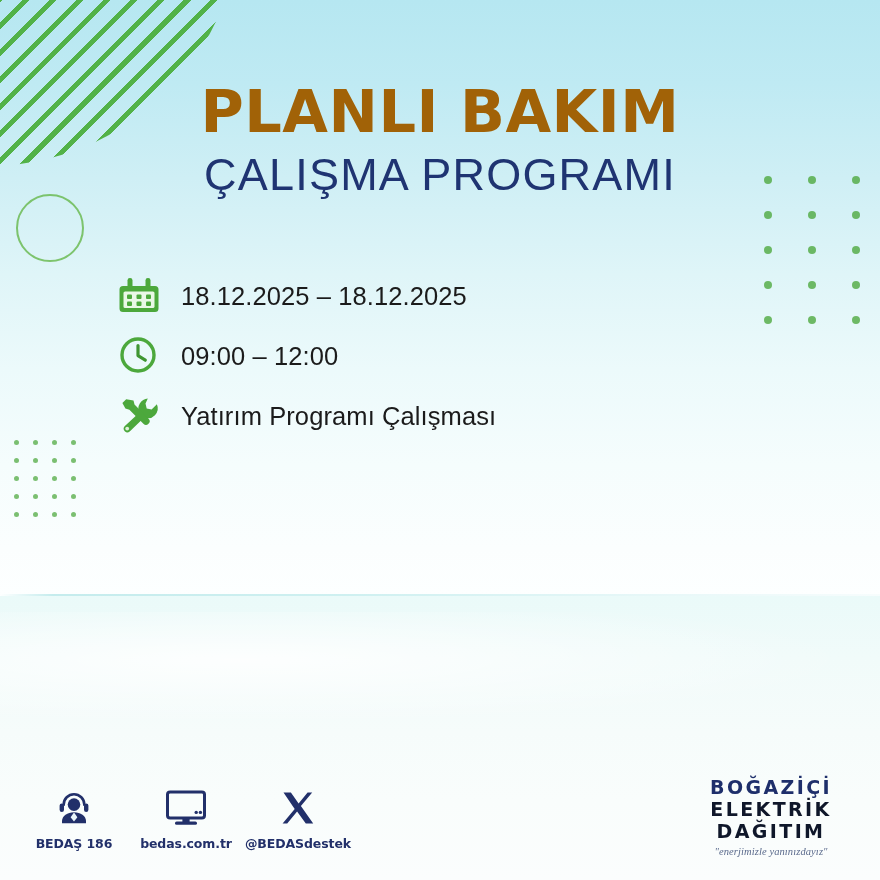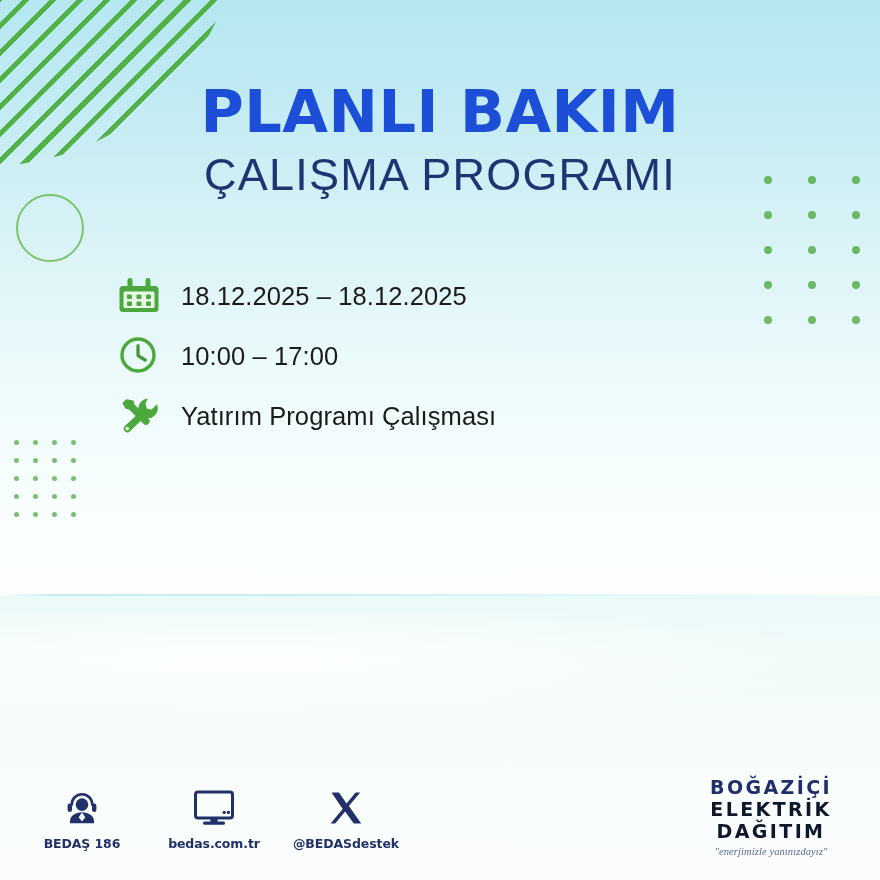--- a/index.html
+++ b/index.html
@@ -121,21 +121,21 @@
     position: absolute;
     left: 0; top: 82px;
     width: 880px;
     text-align: center;
   }
   .title-main {
     font-family: "DejaVu Sans", sans-serif;
     font-size: 59px;
     font-weight: 700;
     letter-spacing: 0.5px;
-    color: #1d4ed8;
+    color: #a16207;
     line-height: 1.02;
     margin: 0;
   }
   .title-sub {
     font-family: "Liberation Sans", sans-serif;
     font-size: 45px;
     font-weight: 400;
     letter-spacing: 1.2px;
     color: #1f3472;
     line-height: 1.12;
@@ -174,24 +174,24 @@
   .info-text.loc {
     font-size: 24.5px;
     letter-spacing: -0.2px;
     line-height: 1.42;
     max-width: 700px;
   }
 
   
   .contacts {
     position: absolute;
-    left: 34px; top: 786px;
+    left: 26px; top: 786px;
     display: flex;
     align-items: flex-end;
-    gap: 36px;
+    gap: 16px;
   }
   .contact {
     display: flex;
     flex-direction: column;
     align-items: center;
     width: 96px;
   }
   .contact .glyph {
     height: 44px;
     display: flex;
@@ -314,21 +314,21 @@
       <div class="info-text">18.12.2025  –  18.12.2025</div>
     </div>
 
     <div class="info-row">
       <div class="icon-box">
         <svg width="40" height="40" viewBox="0 0 40 40" aria-hidden="true">
           <circle cx="20" cy="20" r="16" fill="none" stroke="#4ca83c" stroke-width="3.4"></circle>
           <path d="M20 10.5 V20.6 L27.3 25.2" fill="none" stroke="#3f9632" stroke-width="3.2" stroke-linecap="round" stroke-linejoin="round"></path>
         </svg>
       </div>
-      <div class="info-text">10:00 – 17:00</div>
+      <div class="info-text">09:00 – 12:00</div>
     </div>
 
     <div class="info-row tight">
       <div class="icon-box">
         <svg width="42" height="40" viewBox="0 0 42 40" aria-hidden="true">
           <g fill="#4ca83c">
             <path d="M29.8 3.6 a10 10 0 0 0 -8.6 14.1 L6.6 31.2 a3.7 3.7 0 0 0 5.1 5.3 L26.2 22.6 a10 10 0 0 0 12.7 -13.3 l-5.3 5.3 -4.9 -1.2 -1.2 -4.9 z"></path>
             <path d="M8.2 4.2 L4.4 8.0 l3.0 5.6 4.0 1.1 14.0 14.0 a3.6 3.6 0 0 0 5.2 -5.0 L16.5 9.6 l-1.0 -4.0 z"></path>
           </g>
           <circle cx="9.2" cy="33.6" r="1.9" fill="#dff2d9"></circle>

